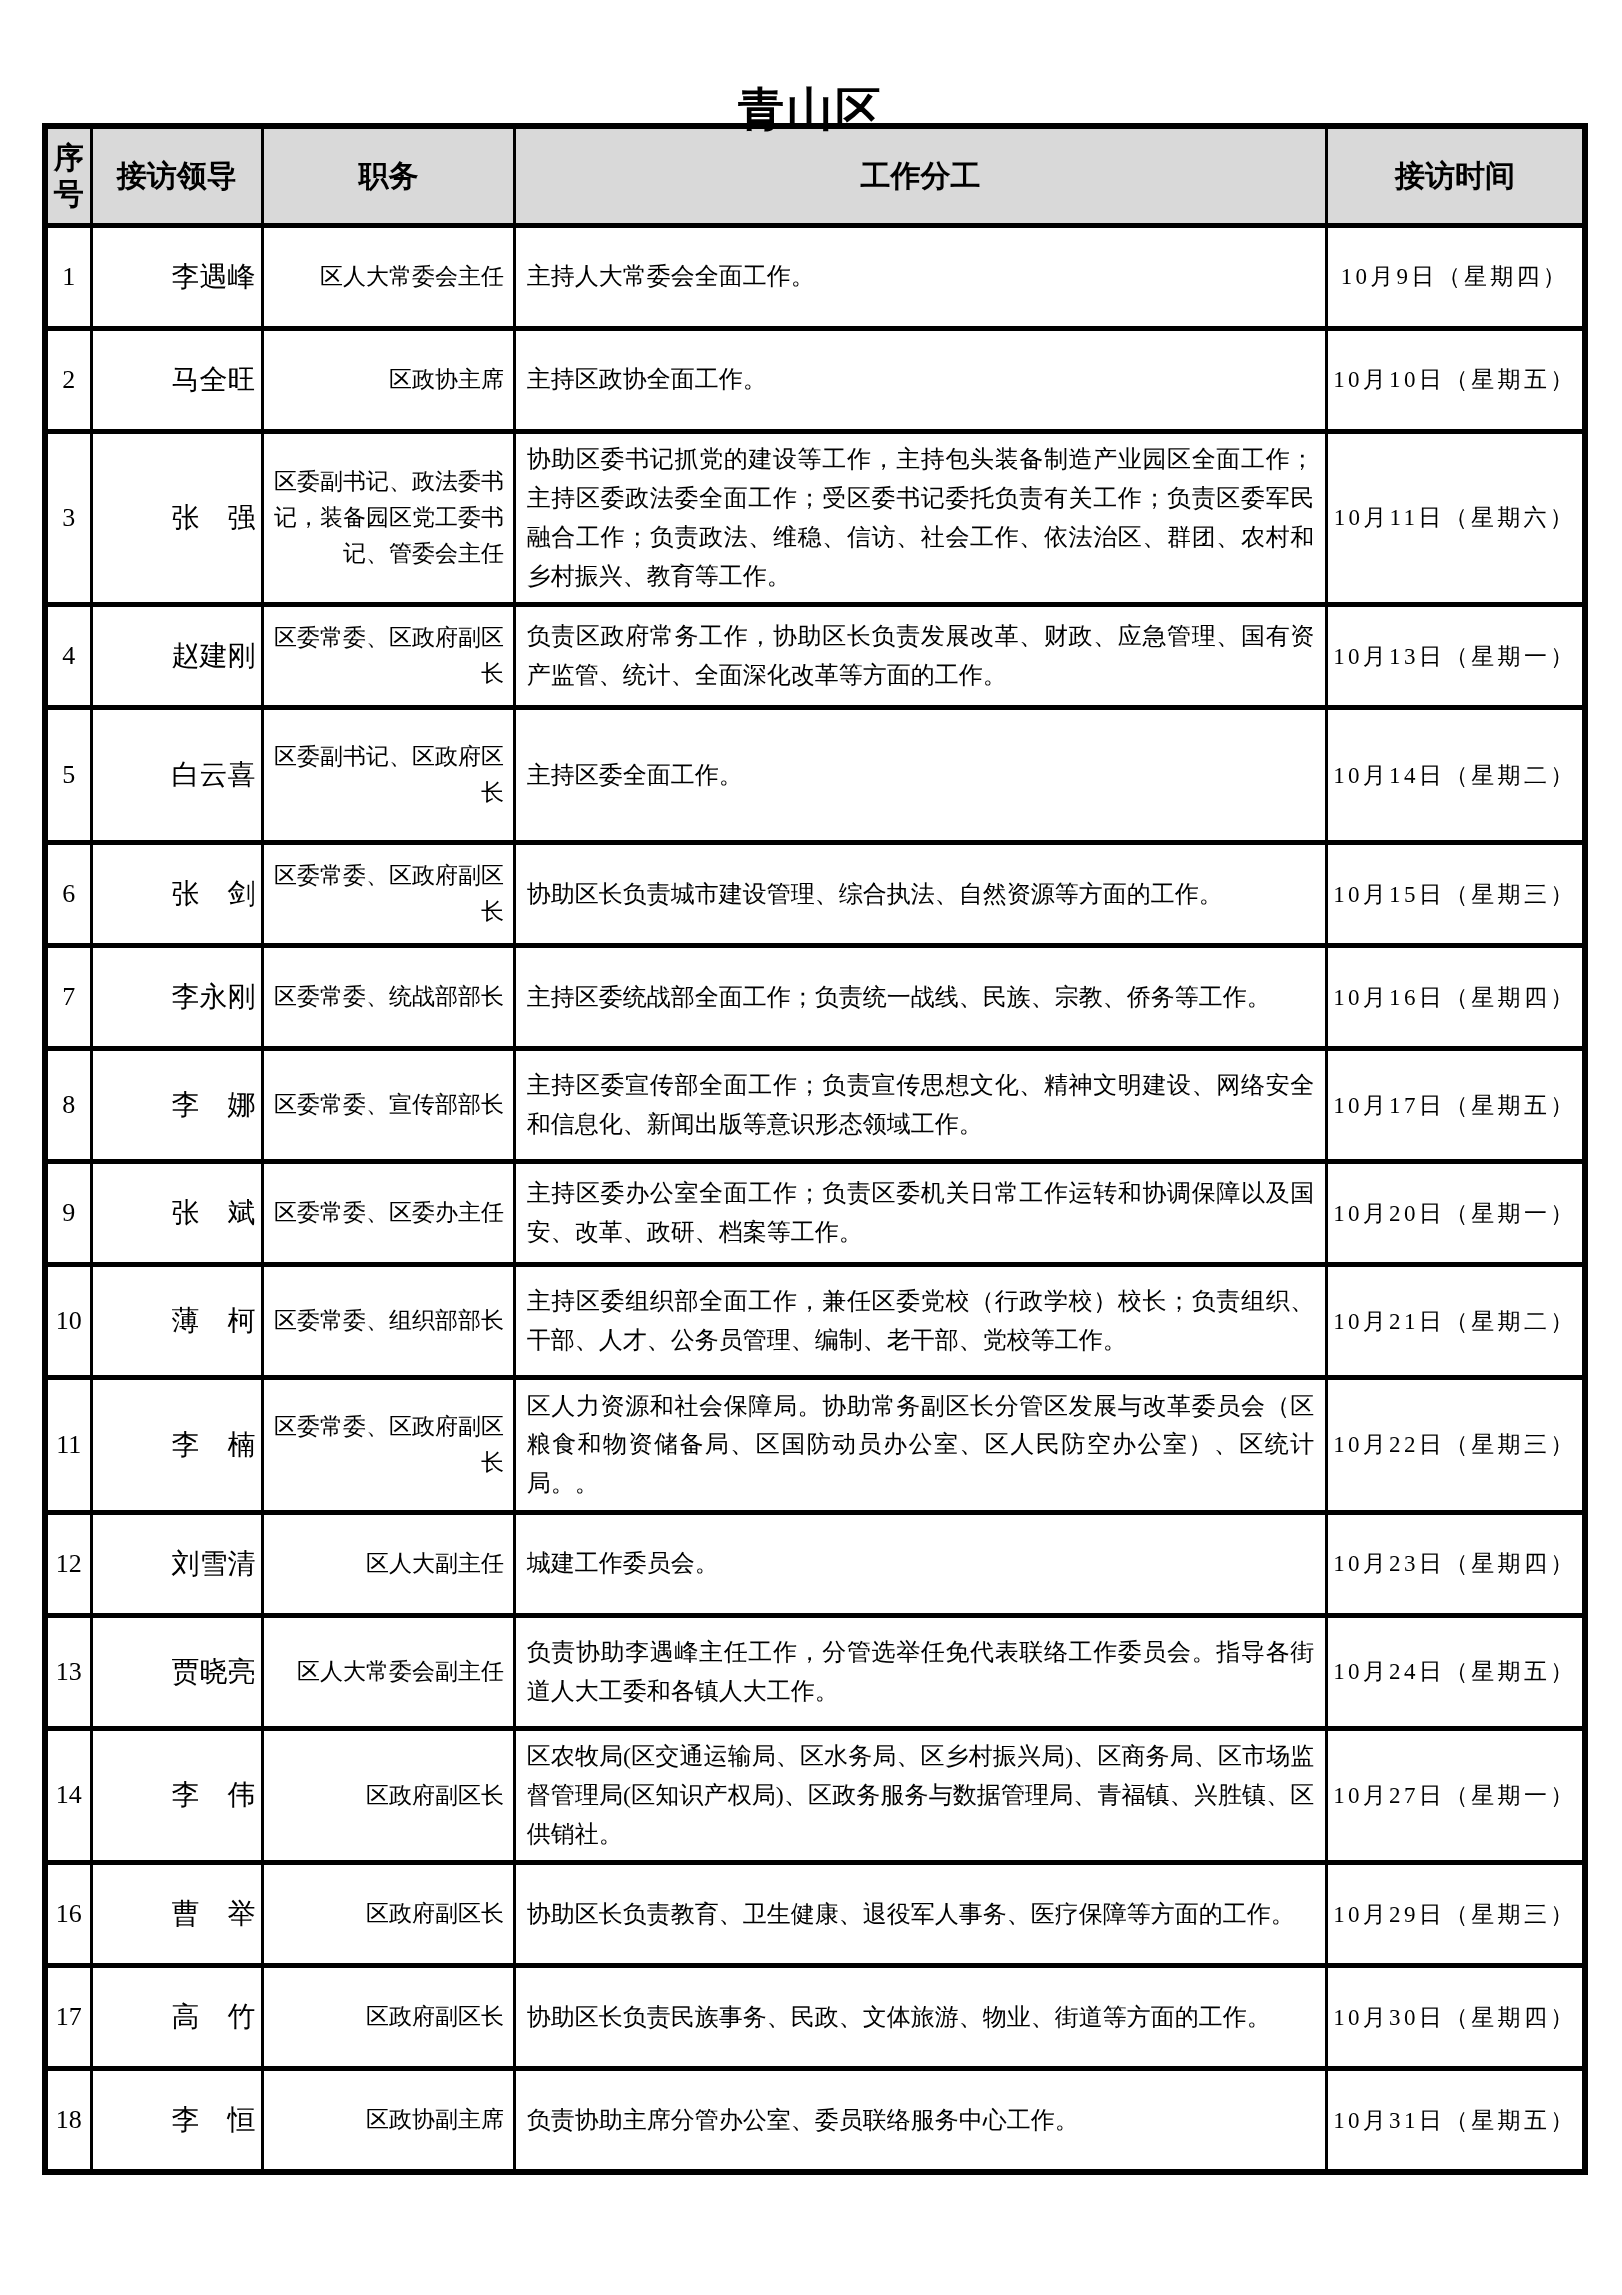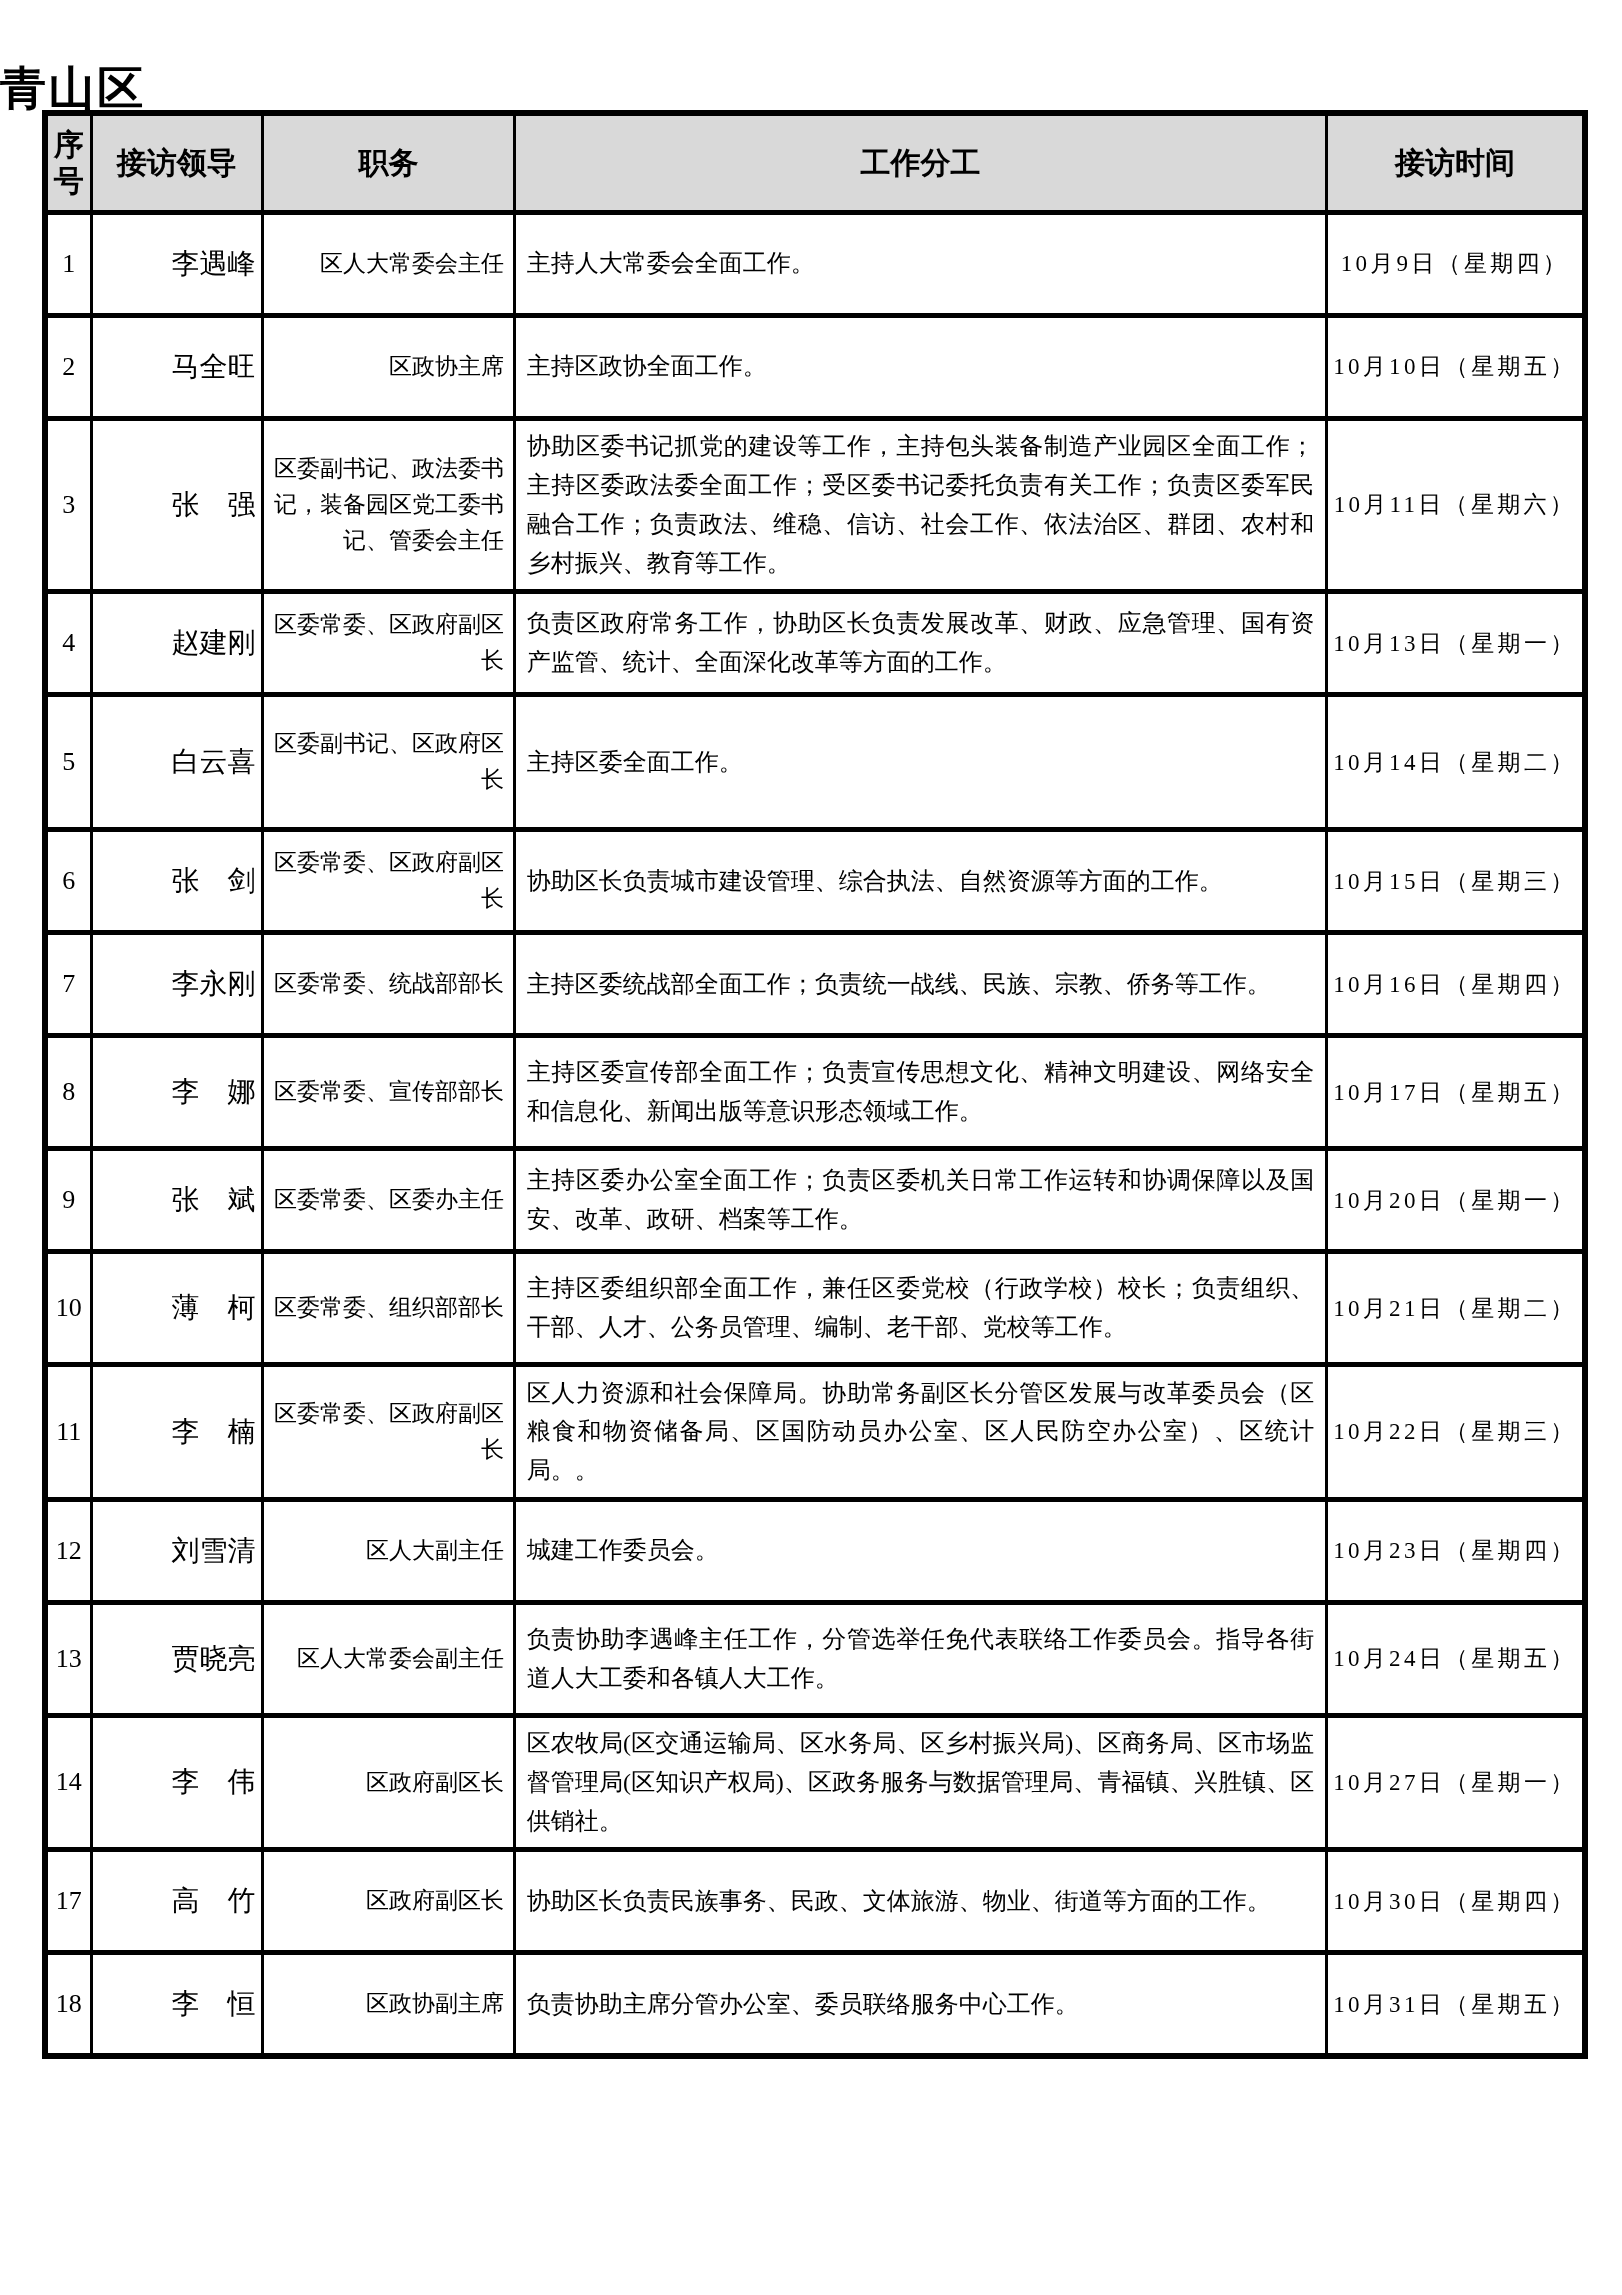--- a/index.html
+++ b/index.html
@@ -11,24 +11,24 @@
     position: relative;
     width: 1622px;
     height: 2295px;
     background: #ffffff;
     font-family: "Liberation Serif", "DejaVu Serif", serif;
     color: #000000;
     overflow: hidden;
   }
   .page-title {
     margin: 0;
-    padding-top: 58px;
-    height: 110px;
+    padding-top: 79px;
+    height: 123px;
     box-sizing: border-box;
-    text-align: left;
+    text-align: center;
     font-family: "Liberation Sans", "DejaVu Sans", sans-serif;
     font-weight: 900;
     font-size: 46px;
     letter-spacing: 2.6px;
     color: #000000;
   }
   table.schedule {
     border-collapse: collapse;
     table-layout: fixed;
     width: 1546px;
@@ -215,20 +215,27 @@
     <td class="cell-time">10月24日（星期五）</td>
   </tr>
         <tr>
     <td class="cell-num">14</td>
     <td class="cell-name">李　伟</td>
     <td class="cell-pos">区政府副区长</td>
     <td class="cell-duty">区农牧局(区交通运输局、区水务局、区乡村振兴局)、区商务局、区市场监督管理局(区知识产权局)、区政务服务与数据管理局、青福镇、兴胜镇、区供销社。</td>
     <td class="cell-time">10月27日（星期一）</td>
   </tr>
         <tr>
+    <td class="cell-num">16</td>
+    <td class="cell-name">曹　举</td>
+    <td class="cell-pos">区政府副区长</td>
+    <td class="cell-duty">协助区长负责教育、卫生健康、退役军人事务、医疗保障等方面的工作。</td>
+    <td class="cell-time">10月29日（星期三）</td>
+  </tr>
+        <tr>
     <td class="cell-num">17</td>
     <td class="cell-name">高　竹</td>
     <td class="cell-pos">区政府副区长</td>
     <td class="cell-duty">协助区长负责民族事务、民政、文体旅游、物业、街道等方面的工作。</td>
     <td class="cell-time">10月30日（星期四）</td>
   </tr>
         <tr>
     <td class="cell-num">18</td>
     <td class="cell-name">李　恒</td>
     <td class="cell-pos">区政协副主席</td>

